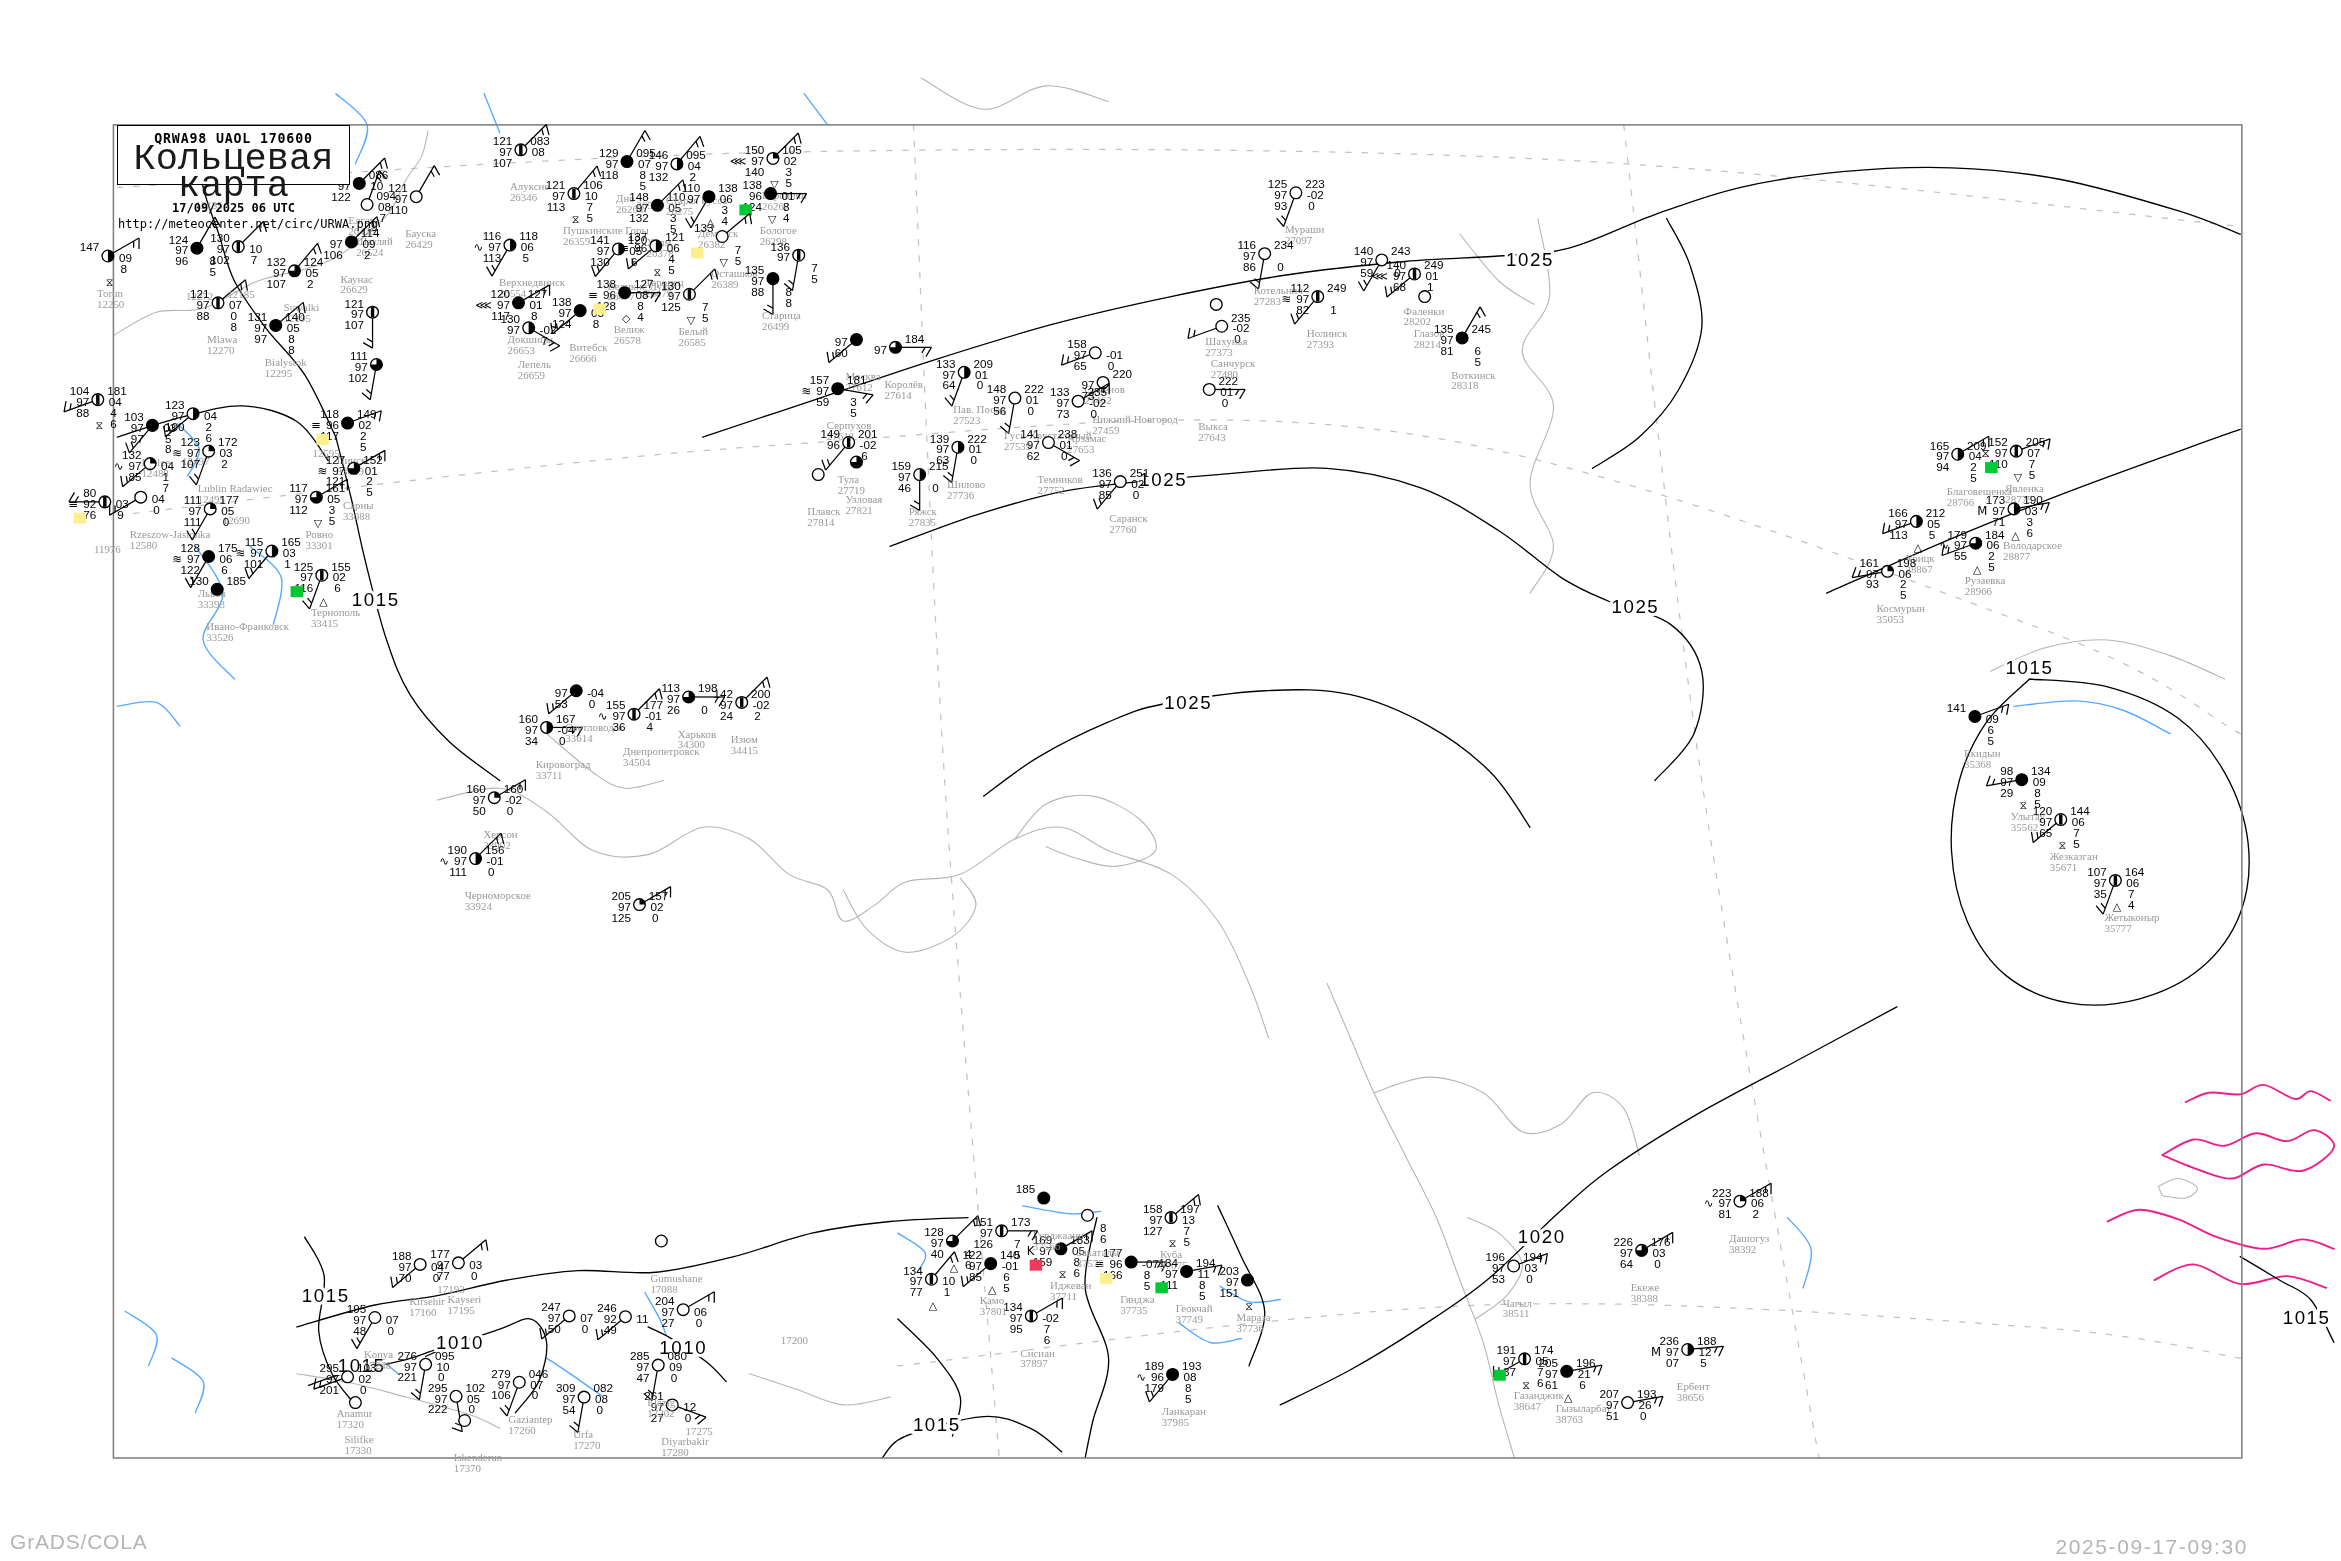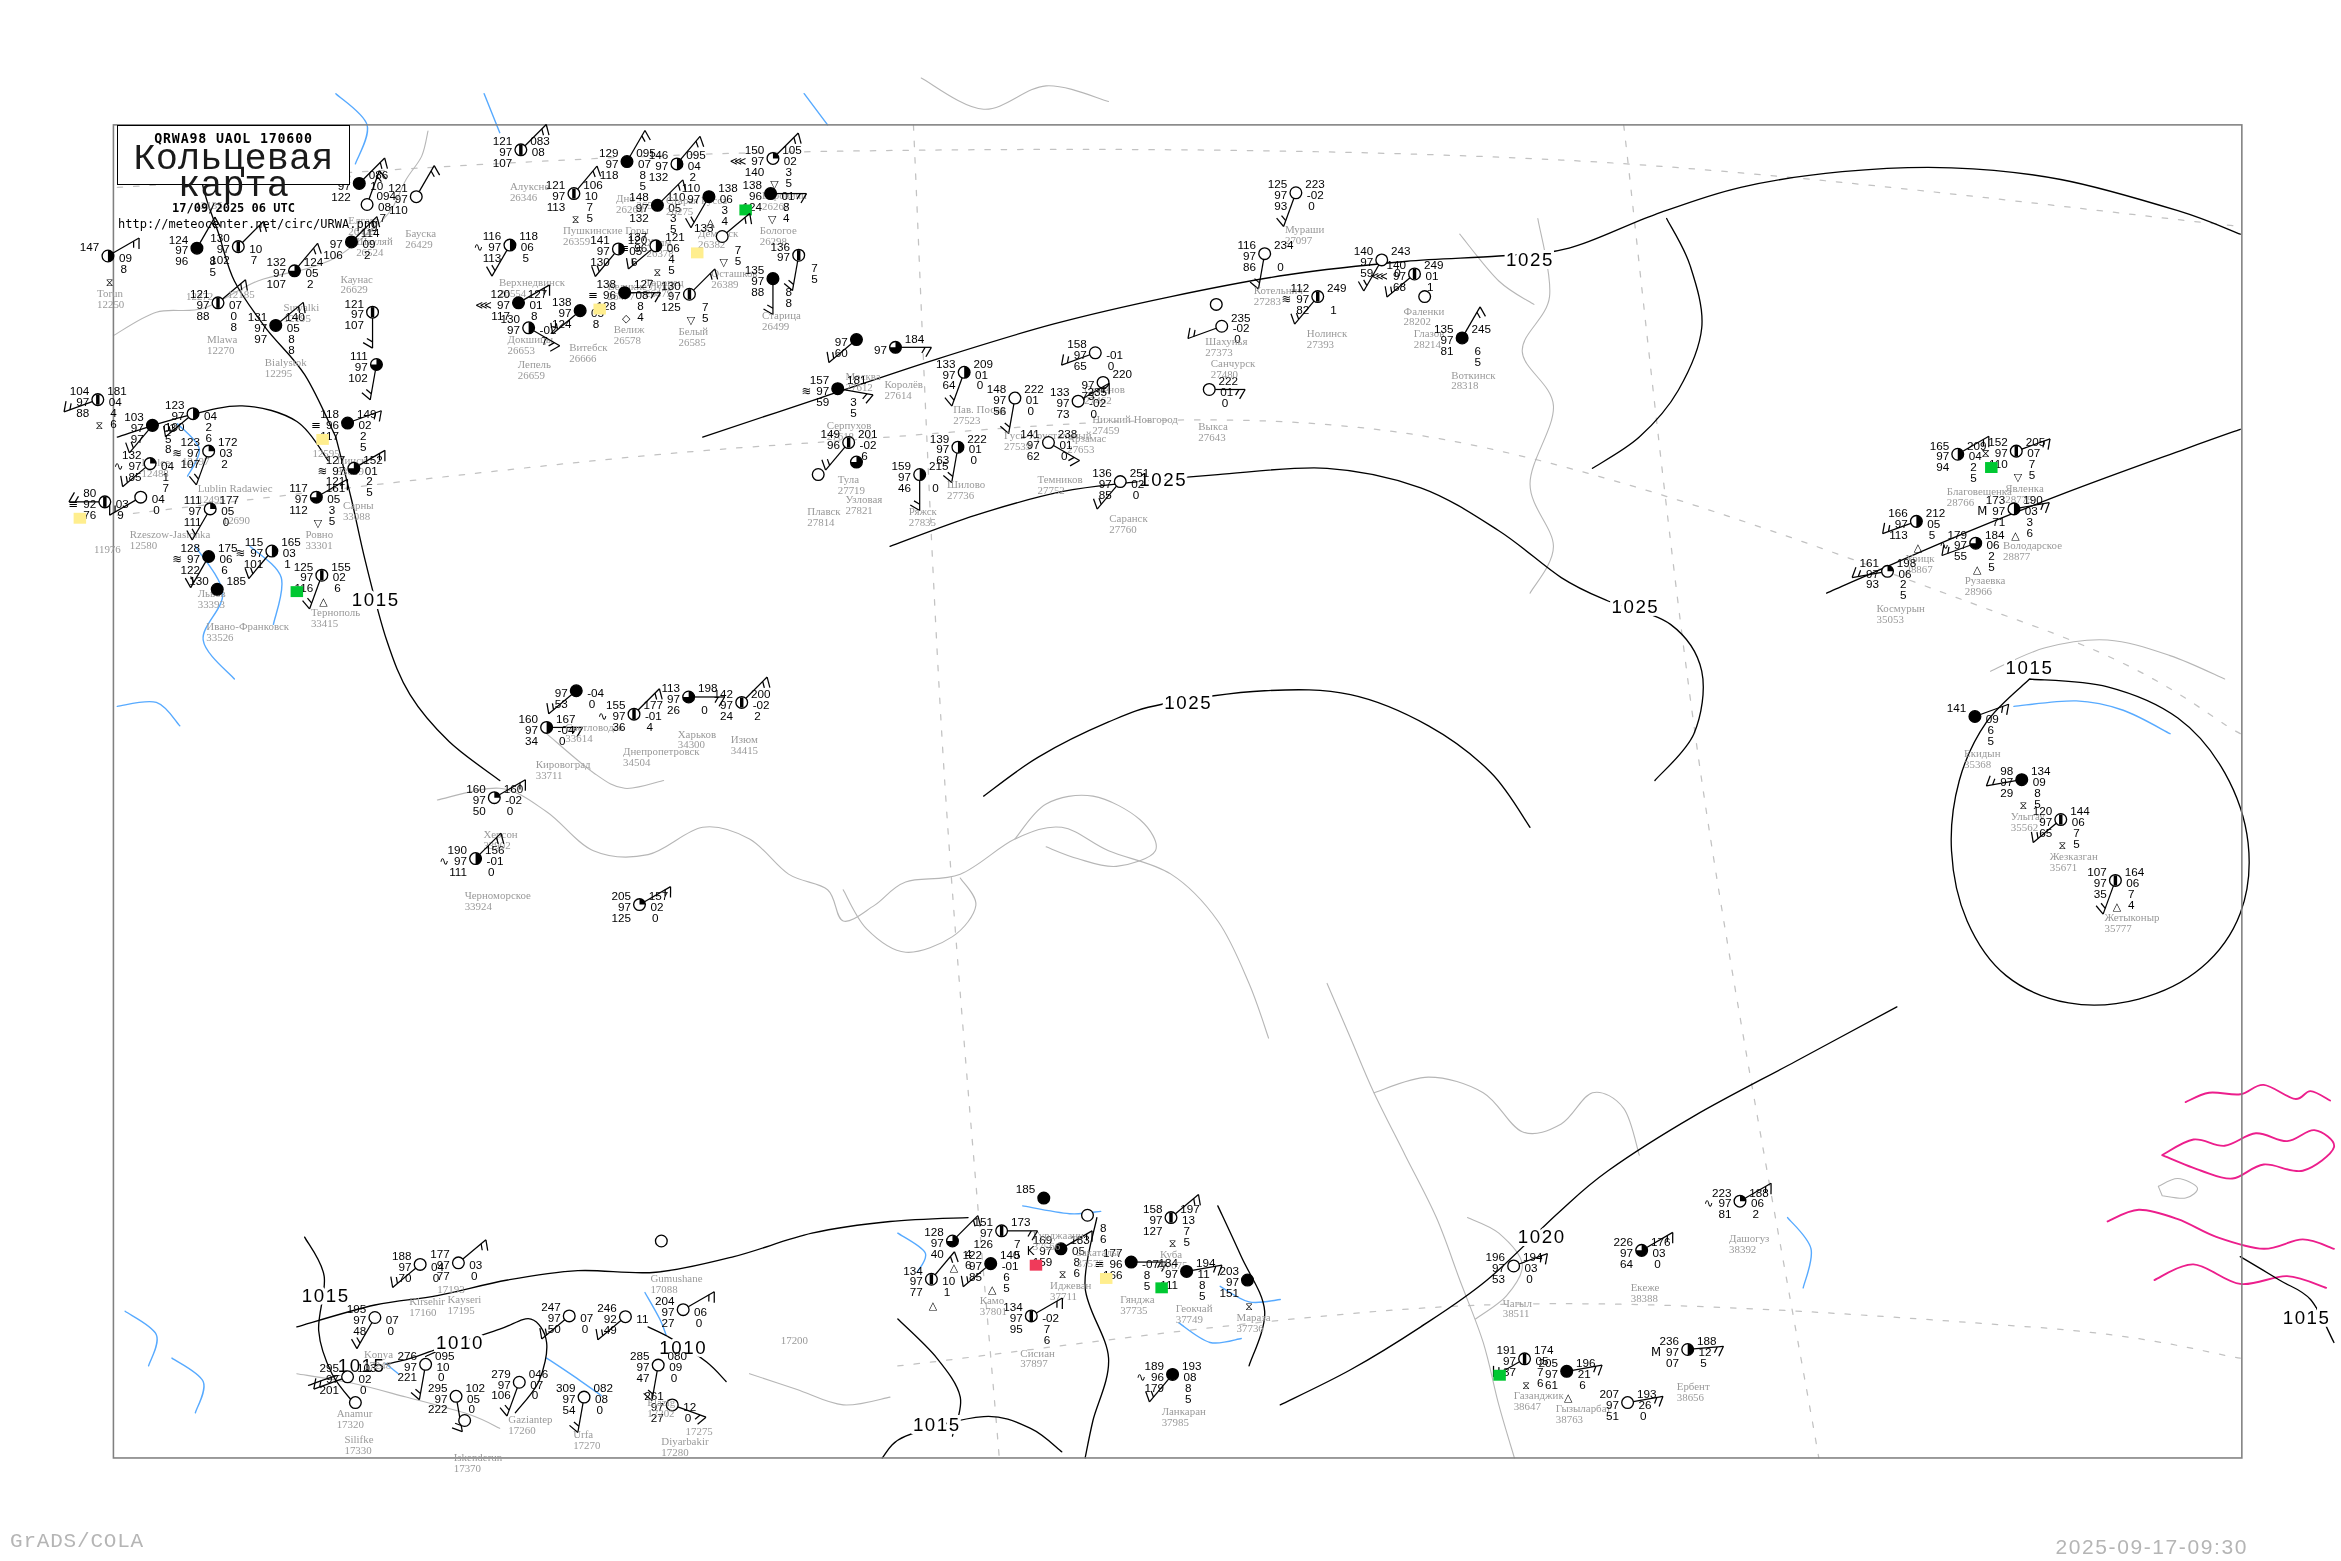--- a/index.html
+++ b/index.html
@@ -3,21 +3,21 @@
 <meta charset="utf-8">
 <style>
   html,body{margin:0;padding:0;background:#fff;width:2342px;height:1561px;overflow:hidden;}
   .map-wrap{position:relative;width:2342px;height:1561px;font-family:"Liberation Sans",sans-serif;}
   svg{position:absolute;left:0;top:0;}
   .title-box{position:absolute;left:117px;top:125px;width:233px;height:60px;background:#fff;border:1.2px solid #000;box-sizing:border-box;text-align:center;z-index:5;}
   .title-box .t1{font-family:"DejaVu Sans Mono",monospace;font-size:13.3px;font-weight:bold;letter-spacing:0.8px;margin-top:4.7px;color:#000;}
   .title-box .t2{font-family:Liberation Mono, monospace;font-size:37px;color:#1a1a1a;line-height:26.5px;margin-top:0.8px;}
   .title-box .t3{font-family:"DejaVu Sans Mono",monospace;font-size:12px;font-weight:bold;margin-top:1.6px;color:#000;}
   .title-box .t4{font-family:"DejaVu Sans Mono",monospace;font-size:12px;margin-top:2.3px;color:#000;white-space:nowrap;}
-  .footer-left{position:absolute;left:10px;top:1530px;font-size:21px;color:#b5b5b5;letter-spacing:0.8px;font-family:Liberation Mono, monospace;}
+  .footer-left{position:absolute;left:10px;top:1530px;font-size:21px;color:#b5b5b5;letter-spacing:0.8px;}
   .footer-right{position:absolute;right:94px;top:1535px;font-size:21px;color:#b5b5b5;letter-spacing:1.6px;}
 </style>
 </head>
 <body>
 
 <div class="map-wrap">
   <svg id="map" width="2342" height="1561" viewBox="0 0 3000 2000">
       <path d="M150,240C291.66666666666663,232.5 691.6666666666667,200.83333333333334 1000,195C1308.3333333333333,189.16666666666666 1688.3333333333333,189.16666666666666 2000,205C2311.6666666666665,220.83333333333334 2725,275.8333333333333 2870,290" fill="none" stroke="#c2c2c2" stroke-width="1.6" stroke-dasharray="7 14" stroke-linejoin="round" stroke-linecap="round"></path>
       <path d="M150,660C291.66666666666663,645 725,587.5 1000,570C1275,552.5 1533.3333333333333,516.6666666666666 1800,555C2066.6666666666665,593.3333333333334 2421.6666666666665,735.8333333333334 2600,800C2778.3333333333335,864.1666666666666 2825,916.6666666666666 2870,940" fill="none" stroke="#c2c2c2" stroke-width="1.6" stroke-dasharray="7 14" stroke-linejoin="round" stroke-linecap="round"></path>
       <path d="M1150,1750C1275,1737 1658.3333333333333,1680.3333333333333 1900,1672C2141.6666666666665,1663.6666666666667 2438.3333333333335,1688.6666666666667 2600,1700C2761.6666666666665,1711.3333333333333 2825,1733.3333333333333 2870,1740" fill="none" stroke="#c2c2c2" stroke-width="1.6" stroke-dasharray="7 14" stroke-linejoin="round" stroke-linecap="round"></path>

